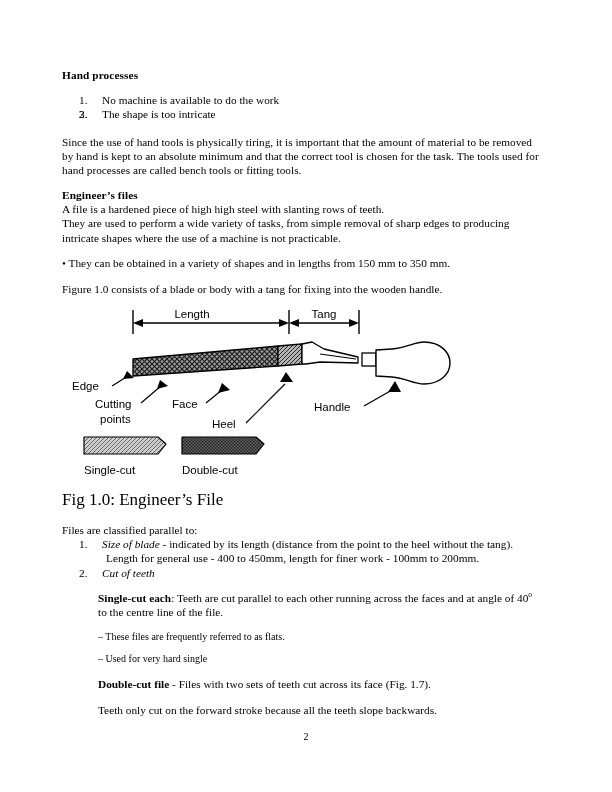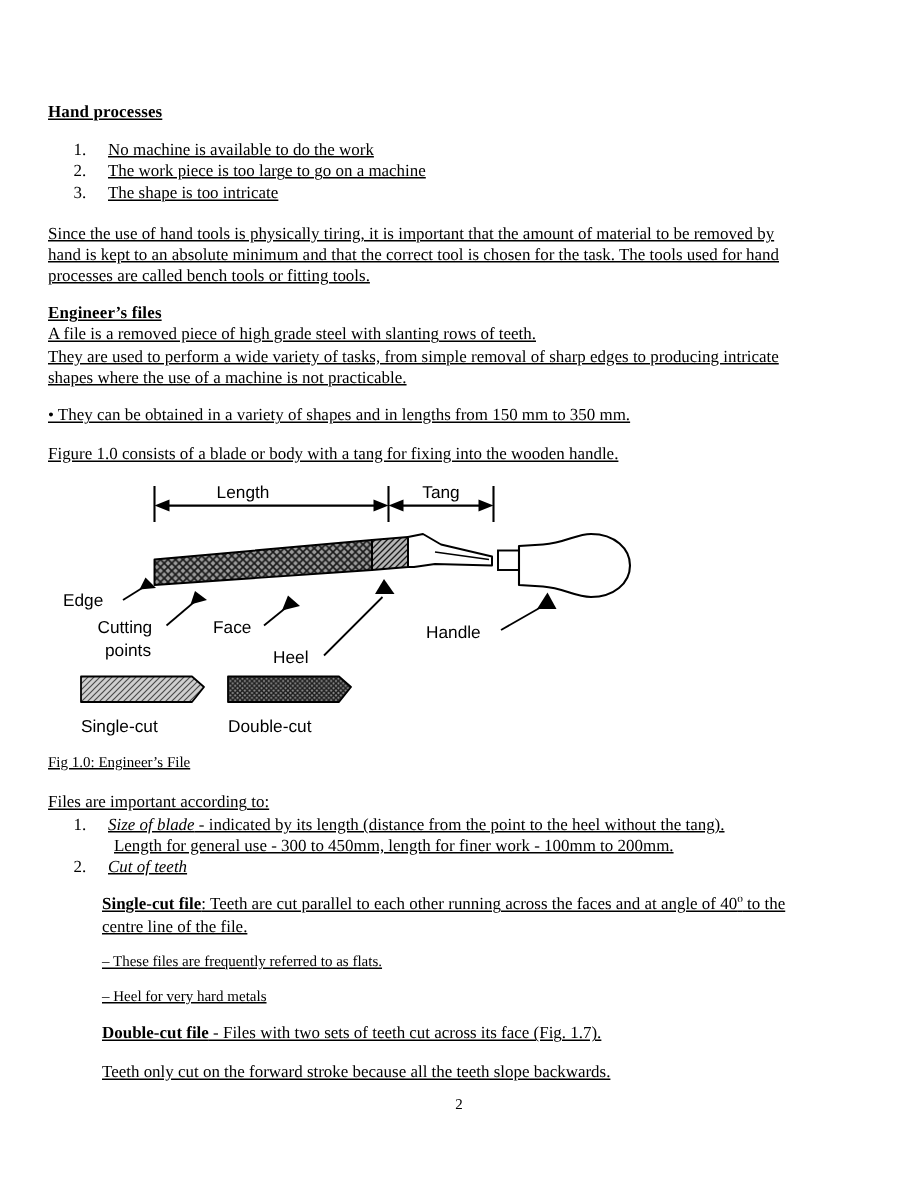--- a/index.html
+++ b/index.html
@@ -14,22 +14,21 @@
     font-family: "Liberation Serif", "DejaVu Serif", serif;
     color: #000000;
     overflow: hidden;
   }
   .page {
     position: absolute;
     left: 0; top: 0;
     width: 612px;
     height: 792px;
     box-sizing: border-box;
-    padding: 68px 72px 0 32px;
-    text-decoration: underline;
+    padding: 68px 72px 0 62px;
   }
   h2.heading {
     font-size: 11.3px;
     font-weight: bold;
     margin: 0;
     line-height: 1.26;
     letter-spacing: 0.1px;
   }
   p.body-text {
     font-size: 11.3px;
@@ -88,21 +87,21 @@
   
   .figure-wrap {
     position: relative;
     width: 468px;
     height: 185px;
     margin-top: 8px;
   }
   .figure-svg { display: block; }
 
   .fig-caption {
-    font-size: 10px;
+    font-size: 17px;
     line-height: 1.255;
     margin: 0;
   }
 
   .page-number {
     position: absolute;
     left: 0;
     top: 731px;
     width: 612px;
     text-align: center;
@@ -120,37 +119,36 @@
   <div class="gap-sm"></div>
 
 
   <ol class="num-list">
     <li>
       <span class="marker">1.</span>
       <span>No  machine is available to do the work</span>
     </li>
     <li>
       <span class="marker">2.</span>
-      <span>The work piece is too large to go on a machine</span>
     </li>
     <li>
       <span class="marker">3.</span>
       <span>The shape is too intricate</span>
     </li>
   </ol>
 
   <div class="gap-md"></div>
 
   <p class="body-text">Since the use of hand tools is physically tiring, it is important that the amount of material to be removed by hand is kept to an absolute minimum and that the correct tool is chosen for the task. The tools used for hand processes are called bench tools or fitting tools.</p>
 
   <div class="gap-sm"></div>
 
   <h2 class="heading">Engineer’s files</h2>
 
-  <p class="body-text">A file is a removed piece of high grade steel with slanting rows of teeth.</p>
+  <p class="body-text">A file is a hardened piece of high high steel with slanting rows of teeth.</p>
 
   <p class="body-text">They are used to perform a wide variety of tasks, from simple removal of sharp edges to producing intricate shapes where the use of a machine is not practicable.</p>
 
   <p class="bullet-line">• They can be obtained in a variety of shapes and in lengths from 150 mm to 350 mm.</p>
 
 
   <p class="body-text">Figure 1.0 consists of a blade or body with a tang for fixing into the wooden handle.</p>
 
   <div class="figure-wrap">
     <svg class="figure-svg" width="468" height="185" viewBox="0 0 468 185" xmlns="http://www.w3.org/2000/svg">
@@ -251,36 +249,36 @@
         </g>
 
       </g>
     </svg>
   </div>
 
   <p class="fig-caption">Fig 1.0: Engineer’s File</p>
 
   <div class="gap-md"></div>
 
-  <p class="body-text">Files are important according to:</p>
+  <p class="body-text">Files are classified parallel to:</p>
 
   <ol class="num-list">
     <li>
       <span class="marker">1.</span><span class="it">Size of blade</span><span> - indicated by its length (distance from the point to the heel without the tang).</span>
-      <span class="sub-line">Length for general use - 300 to 450mm, length for finer work - 100mm to 200mm.</span>
+      <span class="sub-line">Length for general use - 400 to 450mm, length for finer work - 100mm to 200mm.</span>
     </li>
     <li>
       <span class="marker">2.</span><span class="it">Cut of teeth</span>
     </li>
   </ol>
 
-  <p class="inner-line"><span class="bd">Single-cut file</span><span>: Teeth are cut parallel to each other running across the faces and at angle of 40</span><sup class="deg">o</sup><span> to the centre line of the file.</span></p>
+  <p class="inner-line"><span class="bd">Single-cut each</span><span>: Teeth are cut parallel to each other running across the faces and at angle of 40</span><sup class="deg">o</sup><span> to the centre line of the file.</span></p>
 
   <p class="dash-line">– These files are frequently referred to as flats.</p>
-  <p class="dash-line">– Heel for very hard metals</p>
+  <p class="dash-line">– Used for very hard single</p>
 
   <p class="inner-line"><span class="bd">Double-cut file</span><span> - Files with two sets of teeth cut across its face (Fig. 1.7).</span></p>
 
   <p class="inner-line">Teeth only cut on the forward stroke because all the teeth slope backwards.</p>
 
 </div>
 
 <div class="page-number">2</div>
 
 </body></html>

